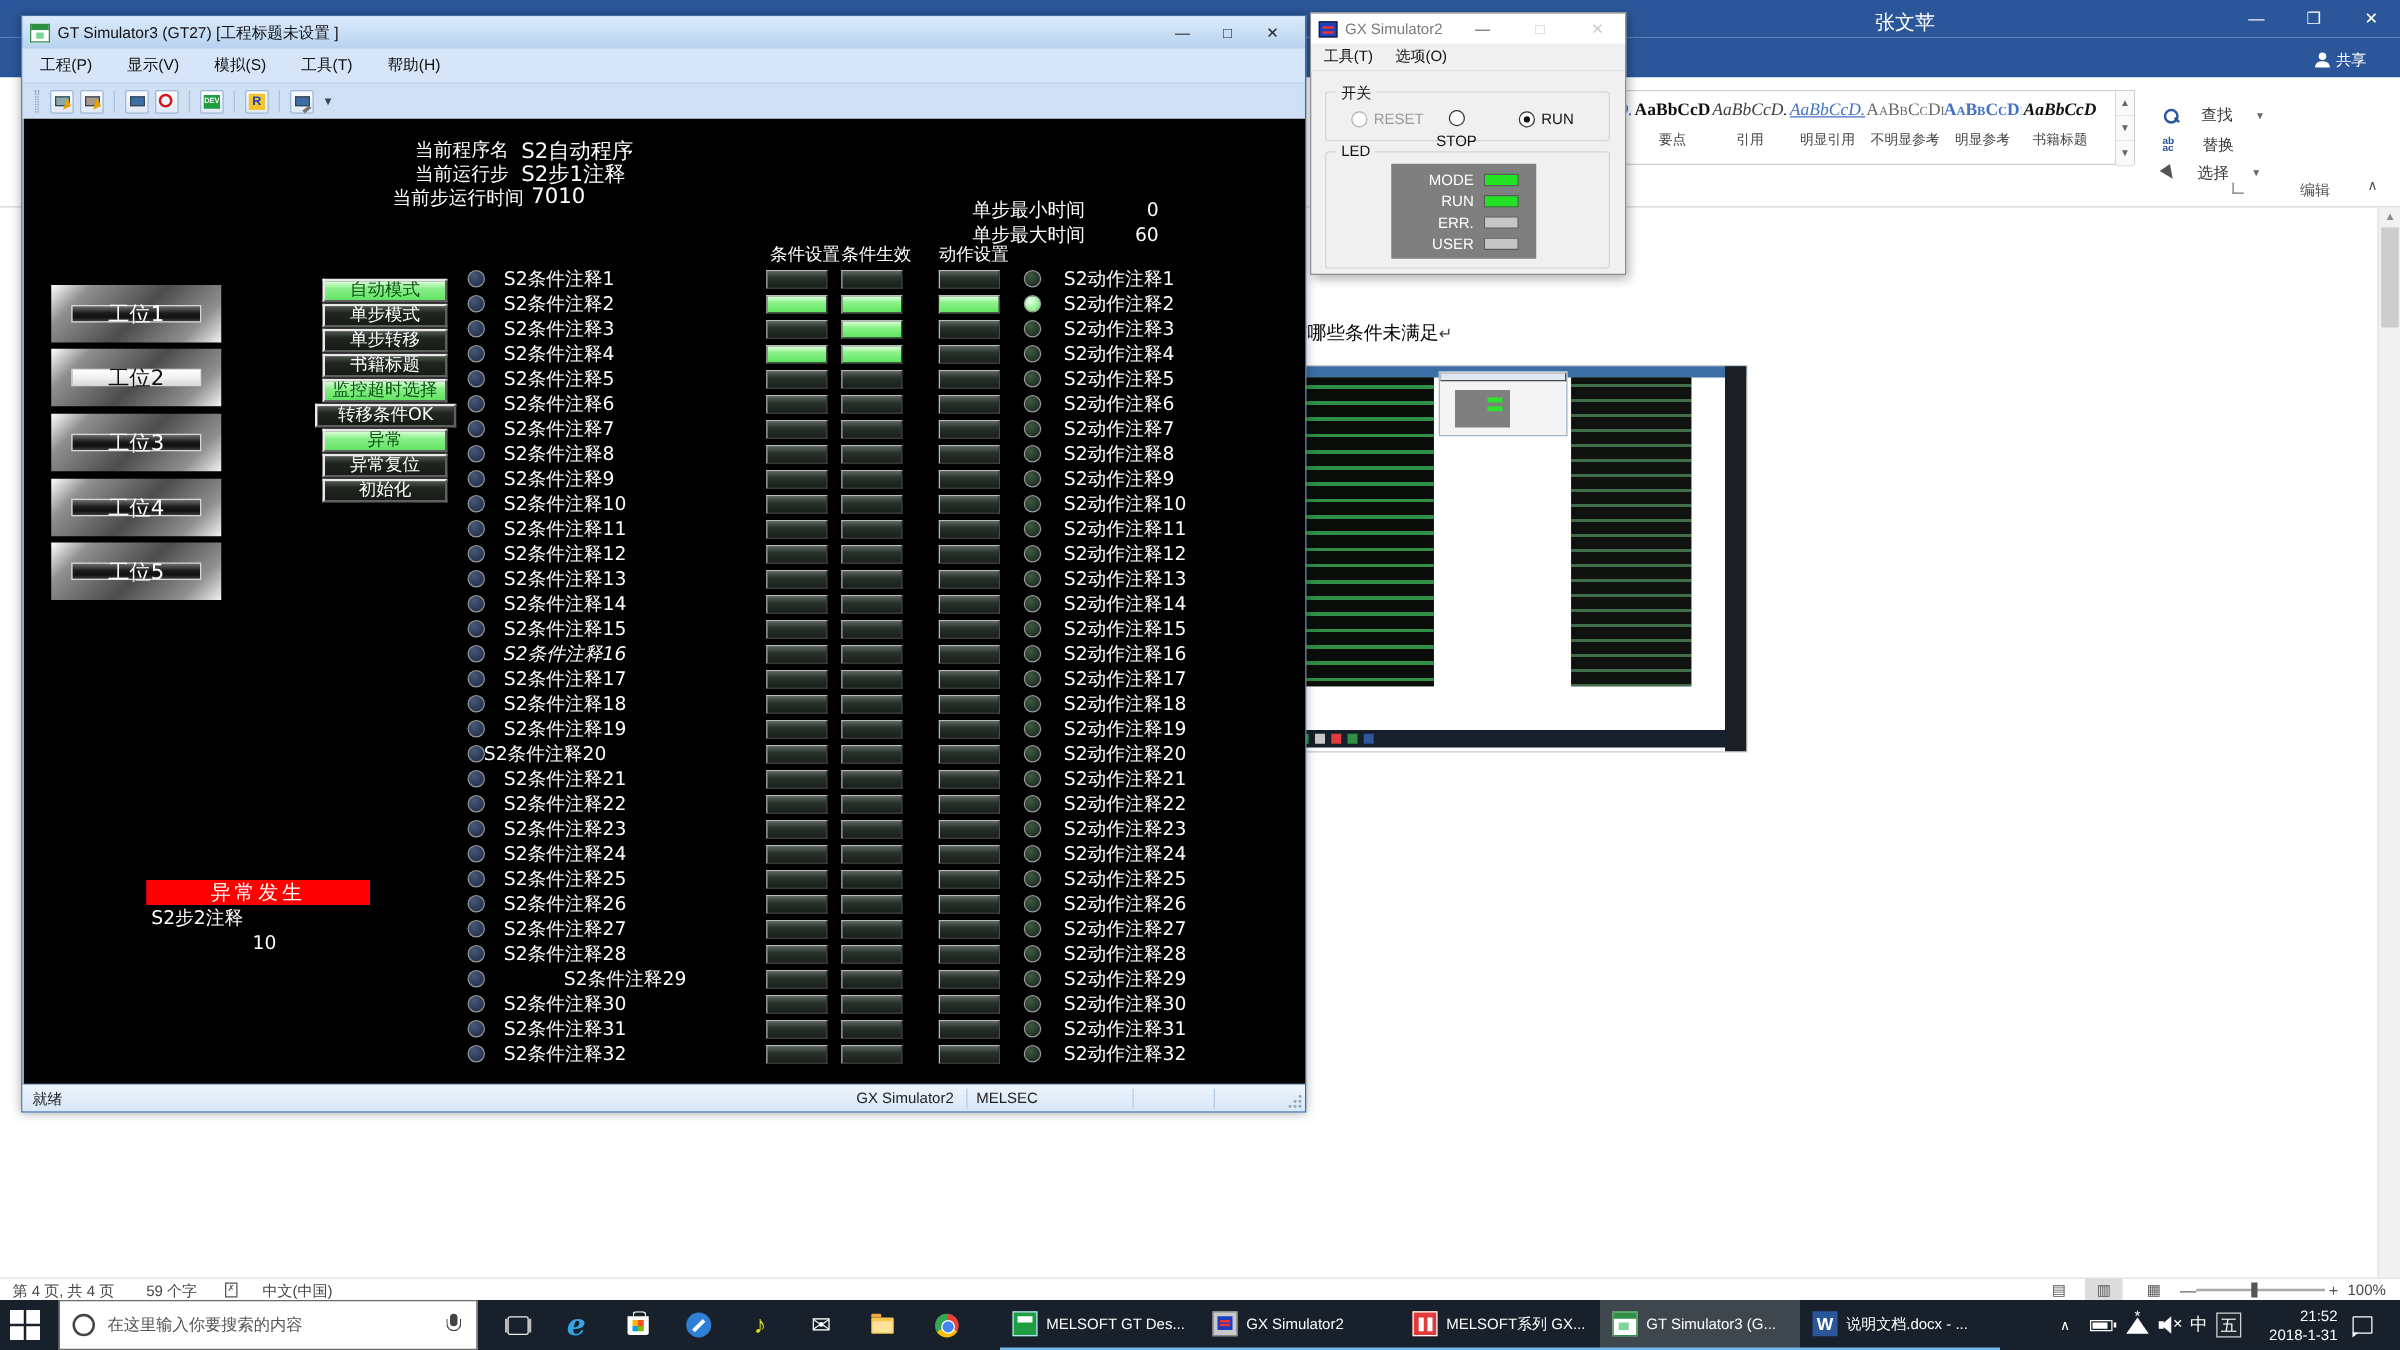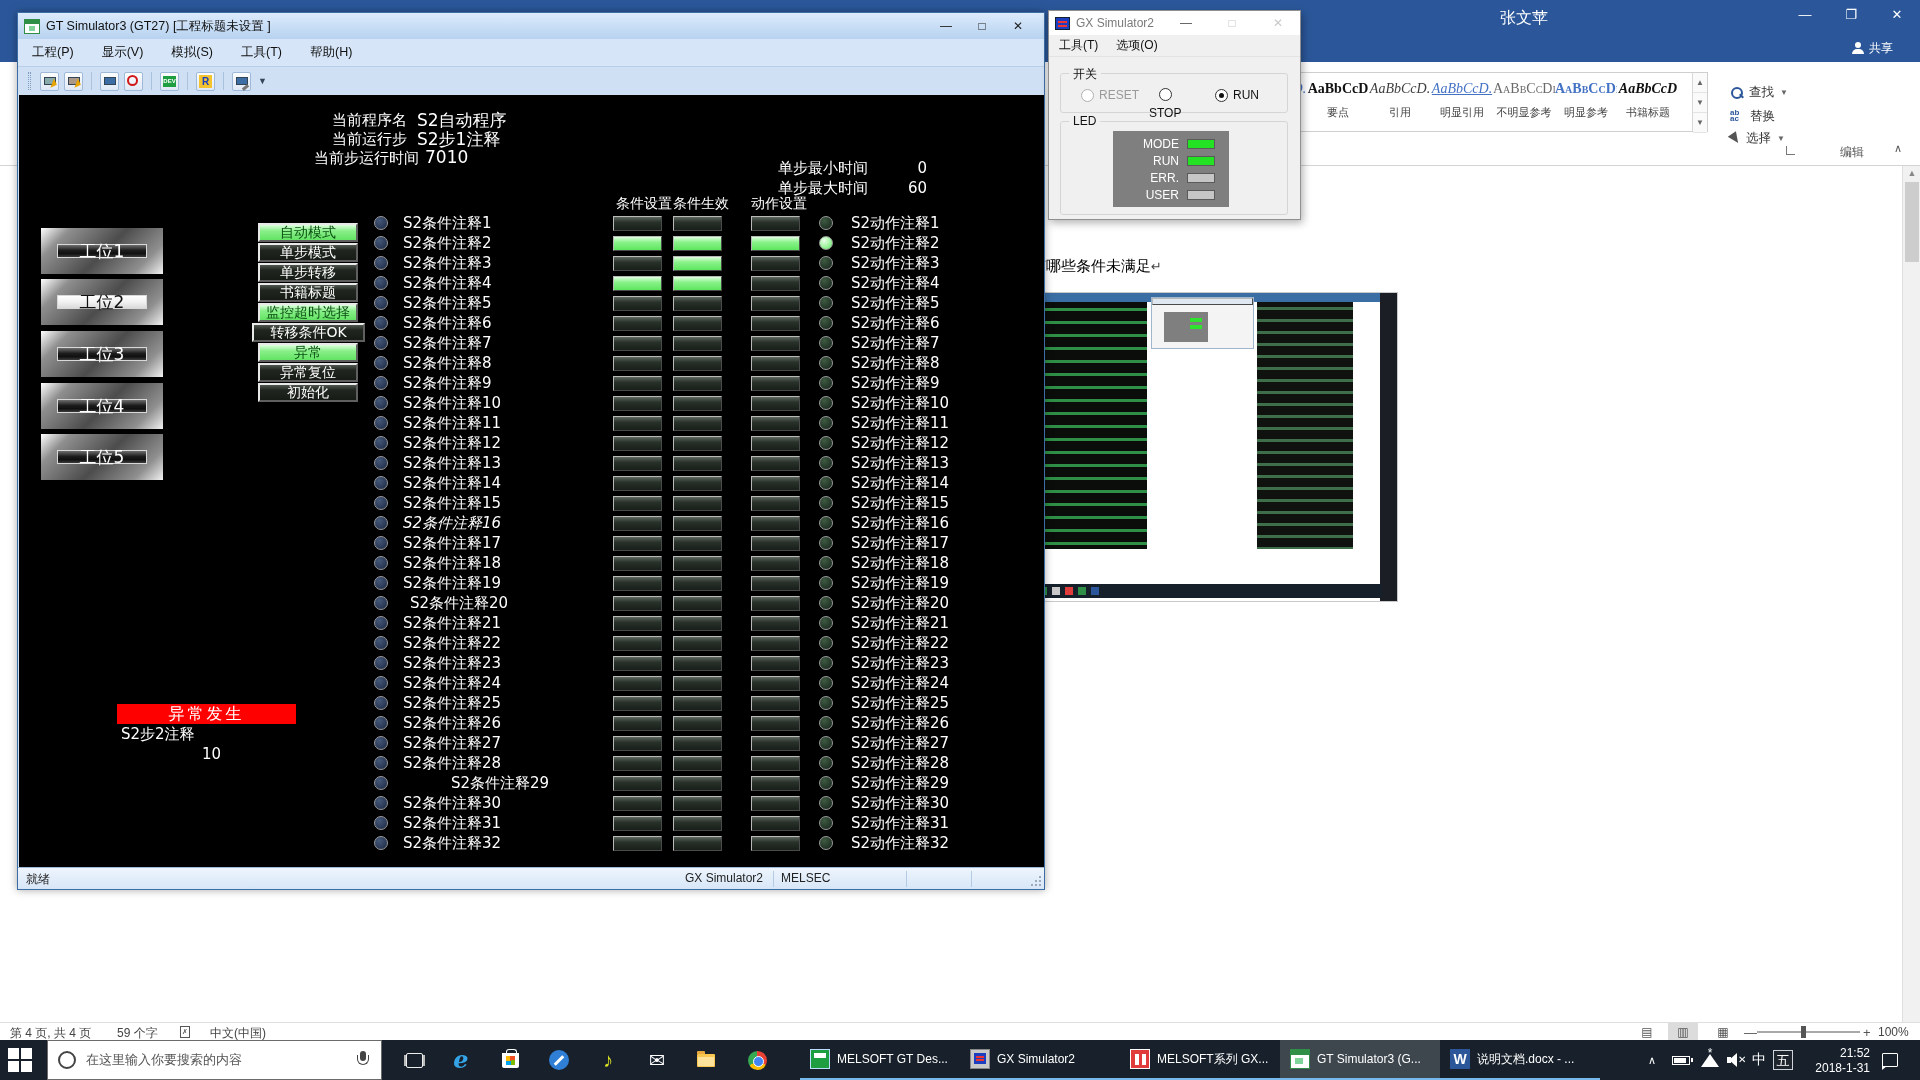--- a/index.html
+++ b/index.html
@@ -25,21 +25,21 @@
   .s-emph .style-sample{font-style:italic;color:#4472c4}
   .s-strong .style-sample{font-weight:bold;color:#111}
   .s-quote .style-sample{font-style:italic;color:#404040}
   .s-iquote .style-sample{font-style:italic;color:#4472c4;text-decoration:underline}
   .s-subtle .style-sample{font-variant:small-caps;color:#6a6a6a}
   .s-intense .style-sample{font-variant:small-caps;color:#4472c4;font-weight:bold}
   .s-book .style-sample{font-weight:bold;font-style:italic;color:#111}
   #gallery-scroll{position:absolute;right:0;top:0;width:15px;height:58px;border-left:1px solid #d8d8d8;display:flex;flex-direction:column}
   #gallery-scroll div{flex:1;font-size:8px;color:#666;text-align:center;line-height:19px;border-bottom:1px solid #e4e4e4;background:#fafafa}
   #edit-group{position:absolute;left:1716px;top:8px;width:190px;height:96px}
-  .eg-row{position:absolute;left:14px;display:flex;align-items:center;gap:6px;font-size:12.5px;color:#333}
+  .eg-row{position:absolute;left:14px;display:flex;align-items:center;gap:18px;font-size:12.5px;color:#333}
   .mag-ico{width:13px;height:13px;position:relative}
   .mag-ico::before{content:"";position:absolute;left:1px;top:1px;width:8px;height:8px;border:2px solid #2b579a;border-radius:50%}
   .mag-ico::after{content:"";position:absolute;left:9px;top:9px;width:5px;height:2px;background:#2b579a;transform:rotate(45deg)}
   .repl-ico{width:14px;height:13px;font-size:8px;line-height:6px;color:#2b579a;font-weight:bold}
   .sel-ico{width:0;height:0;border-left:5px solid transparent;border-right:5px solid transparent;border-top:11px solid #555;transform:rotate(-35deg)}
   .dd{font-size:8px;color:#666}
   #edit-label{position:absolute;left:1840px;top:82px;font-size:12px;color:#555}
   #ribbon-collapse{position:absolute;left:1894px;top:80px;font-size:11px;color:#555}
   #dialog-launcher{position:absolute;left:1786px;top:84px;width:9px;height:9px;border-left:1.5px solid #777;border-bottom:1.5px solid #777}
   #ruler-corner{position:absolute;left:1140px;top:174px;width:16px;height:14px;background:#f0f0f0;border:1px solid #cdcdcd}
@@ -96,21 +96,21 @@
   .tb-ico .wr{position:absolute;right:1px;bottom:1px;width:7px;height:3px;background:#777;transform:rotate(-40deg)}
   .tb-dd{font-size:9px;color:#345;margin-left:2px}
   
   #screen{position:absolute;left:1px;top:82px;width:1025px;height:774px;background:#000;color:#fff;font-family:"DejaVu Sans","Liberation Sans",sans-serif}
   .info-label{position:absolute;width:100px;text-align:left;font-size:15px}
   .info-value{position:absolute;left:398px;font-size:17px}
   .step-label{position:absolute;left:759px;font-size:15px}
   .step-value{position:absolute;left:828px;width:80px;text-align:right;font-size:15px}
   .col-head{position:absolute;top:100px;font-size:14px}
   
-  .station{position:absolute;left:22px;width:122px;height:46px;padding:16px;background:linear-gradient(135deg,#ffffff,#8f8f8f 18%,#4c4c4c 52%,#8f8f8f 82%,#f2f2f2)}
+  .station{position:absolute;left:22px;width:136px;height:46px;padding:16px;background:linear-gradient(135deg,#ffffff,#8f8f8f 18%,#4c4c4c 52%,#8f8f8f 82%,#f2f2f2)}
   .station .inner{width:100%;height:100%;border:1px solid #d8d8d8;background:linear-gradient(#6e6e6e,#1d1d1d 45%,#101010 72%,#3c3c3c);color:#fff;font-size:17px;display:flex;align-items:center;justify-content:center}
   .station.active .inner{background:linear-gradient(#ffffff,#efefef 55%,#dadada);color:#111}
   
   .mode{position:absolute;left:239px;width:100px;height:19px;border-top:2px solid #e9e9e9;border-left:2px solid #e9e9e9;border-right:2px solid #5f5f5f;border-bottom:2px solid #5f5f5f;background:linear-gradient(#4f574f,#20261f 35%,#161b16);color:#fff;font-size:14px;text-align:center;line-height:15px;white-space:nowrap;overflow:hidden}
   .mode.on{background:linear-gradient(#dfffdf,#89ef89 40%,#63e463);color:#0c5214}
   .mode.wide{left:233px;width:113px}
   
   .led{position:absolute;width:14px;height:14px;border-radius:50%;border:1px solid #9a9a9a;background:radial-gradient(circle at 35% 30%,#46597a,#1a2740)}
   .led.g{background:radial-gradient(circle at 35% 30%,#3e5a41,#15221a)}
   .led.g.on{background:radial-gradient(circle at 35% 30%,#eaffea,#5fe85f)}
@@ -553,21 +553,21 @@
         <div class="led g" style="left: 800px; top: 461px;"></div>
         <div class="rowtxt" style="left: 832px; top: 459px;">S2动作注释18</div>
         <div class="led" style="left: 355px; top: 481px;"></div>
         <div class="rowtxt" style="left: 384px; top: 479px;">S2条件注释19</div>
         <div class="bar" style="left: 594px; top: 481px;"></div>
         <div class="bar" style="left: 654px; top: 481px;"></div>
         <div class="bar" style="left: 732px; top: 481px;"></div>
         <div class="led g" style="left: 800px; top: 481px;"></div>
         <div class="rowtxt" style="left: 832px; top: 479px;">S2动作注释19</div>
         <div class="led" style="left: 355px; top: 501px;"></div>
-        <div class="rowtxt" style="left: 391px; top: 499px;">S2条件注释20</div>
+        <div class="rowtxt" style="left: 368px; top: 499px;">S2条件注释20</div>
         <div class="bar" style="left: 594px; top: 501px;"></div>
         <div class="bar" style="left: 654px; top: 501px;"></div>
         <div class="bar" style="left: 732px; top: 501px;"></div>
         <div class="led g" style="left: 800px; top: 501px;"></div>
         <div class="rowtxt" style="left: 832px; top: 499px;">S2动作注释20</div>
         <div class="led" style="left: 355px; top: 521px;"></div>
         <div class="rowtxt" style="left: 384px; top: 519px;">S2条件注释21</div>
         <div class="bar" style="left: 594px; top: 521px;"></div>
         <div class="bar" style="left: 654px; top: 521px;"></div>
         <div class="bar" style="left: 732px; top: 521px;"></div>

